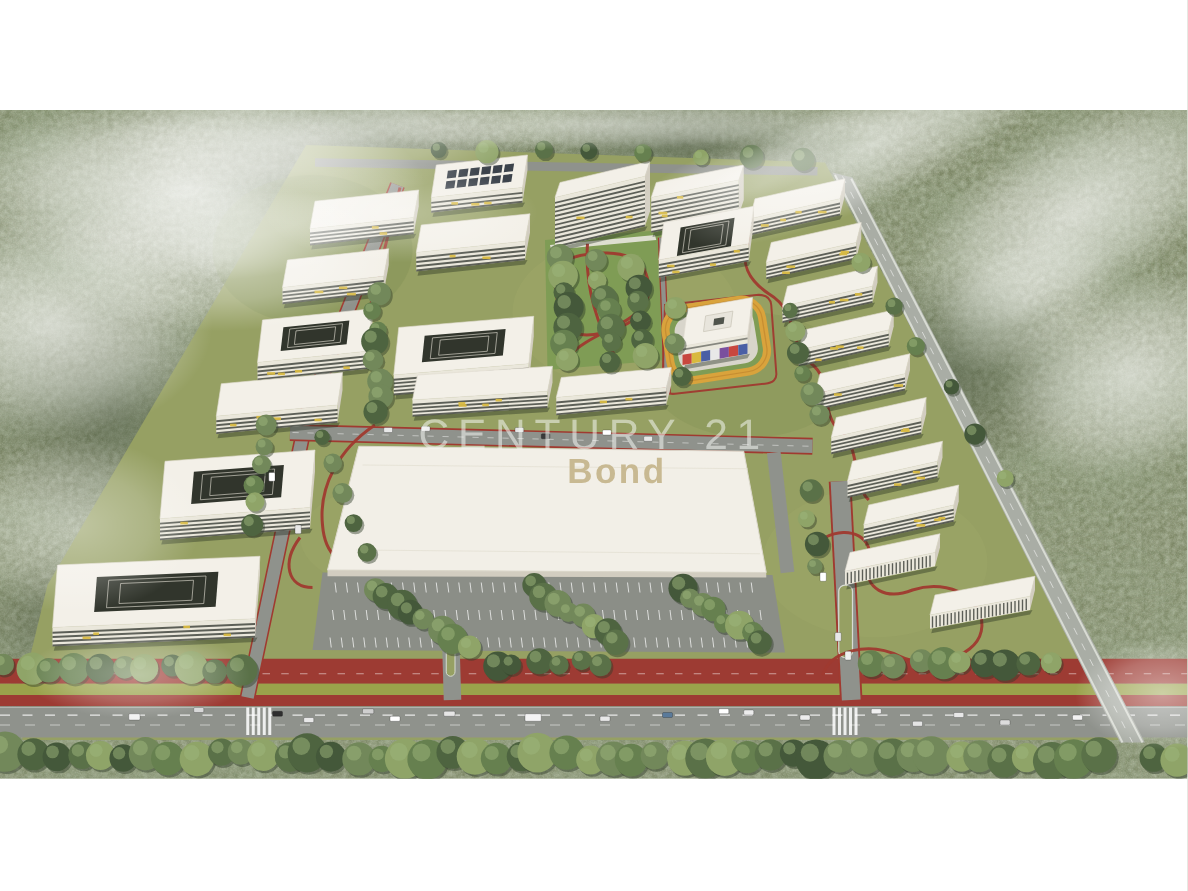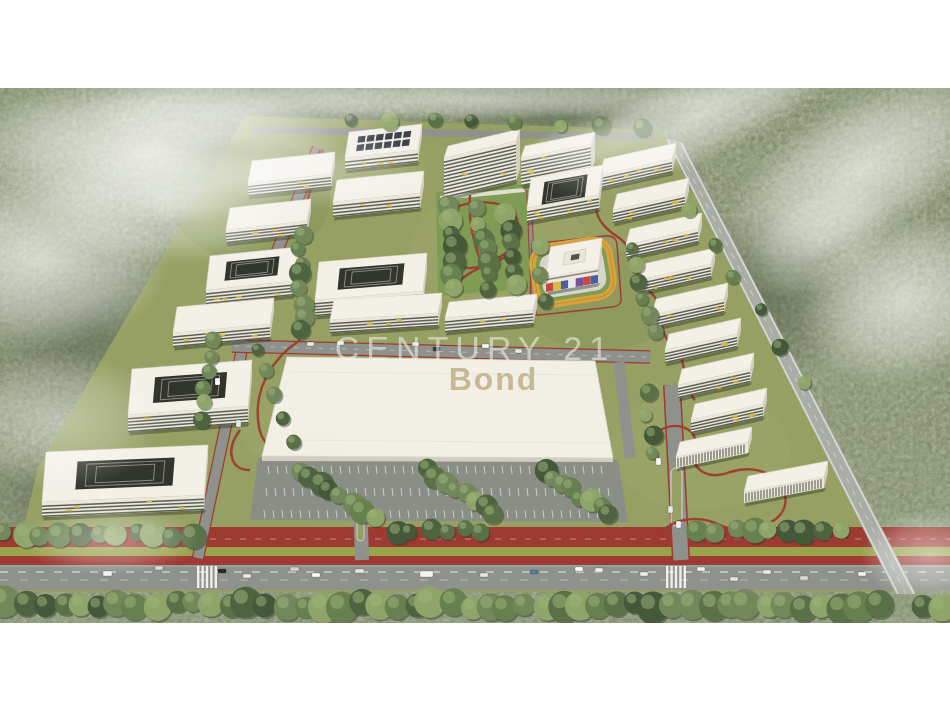--- a/index.html
+++ b/index.html
@@ -1,21 +1,21 @@
 <!DOCTYPE html>
 <html style="--frame: #ffffff; --forest-base: #7d8766; --lawn: #96a063; --park-green: #7f9c55; --median-green: #9aa24b; --road: #8f928c; --road-outer: #a9ada5; --red-lane: #9d3b33; --red-path: #a03a30; --track-orange: #d9a33c; --parking: #8b8e87; --facade-side: #d2cdc0; --big-roof: #f2efe7; --wm-white: rgba(244,246,242,0.55); --wm-gold: #c8b992;"><head>
 <meta charset="utf-8">
 <style>
   html,body{margin:0;padding:0;background:#ffffff;}
   .stage{position:relative;width:950px;height:713px;background:var(--frame,#ffffff);
          font-family:Liberation Sans, sans-serif;overflow:hidden;}
   .stage svg{position:absolute;left:0;top:0;}
   .wm{position:absolute;left:0;right:0;text-align:center;pointer-events:none;}
   .wm1{top:329px;font-size:34px;font-weight:400;letter-spacing:7px;color:var(--wm-white,rgba(255,255,255,.55));}
-  .wm2{top:361px;font-size:32px;font-weight:700;letter-spacing:2px;color:var(--wm-gold,#c8b992);padding-left:37px;}
+  .wm2{top:361px;font-size:28px;font-weight:700;letter-spacing:2px;color:var(--wm-gold,#c8b992);padding-left:37px;}
 </style>
 </head>
 <body>
 
 <div class="stage">
   <svg id="scene" width="950" height="713" viewBox="0 0 950 713">
     <defs>
       <clipPath id="photoClip">
           <rect x="0" y="88" width="950" height="535"></rect>
         </clipPath>

